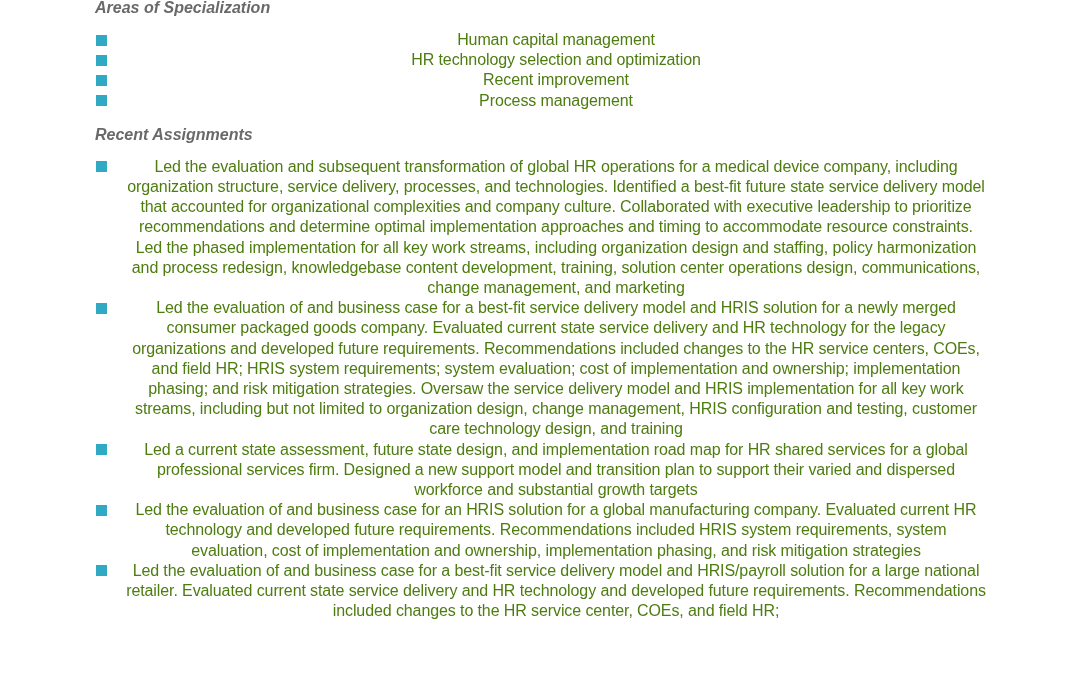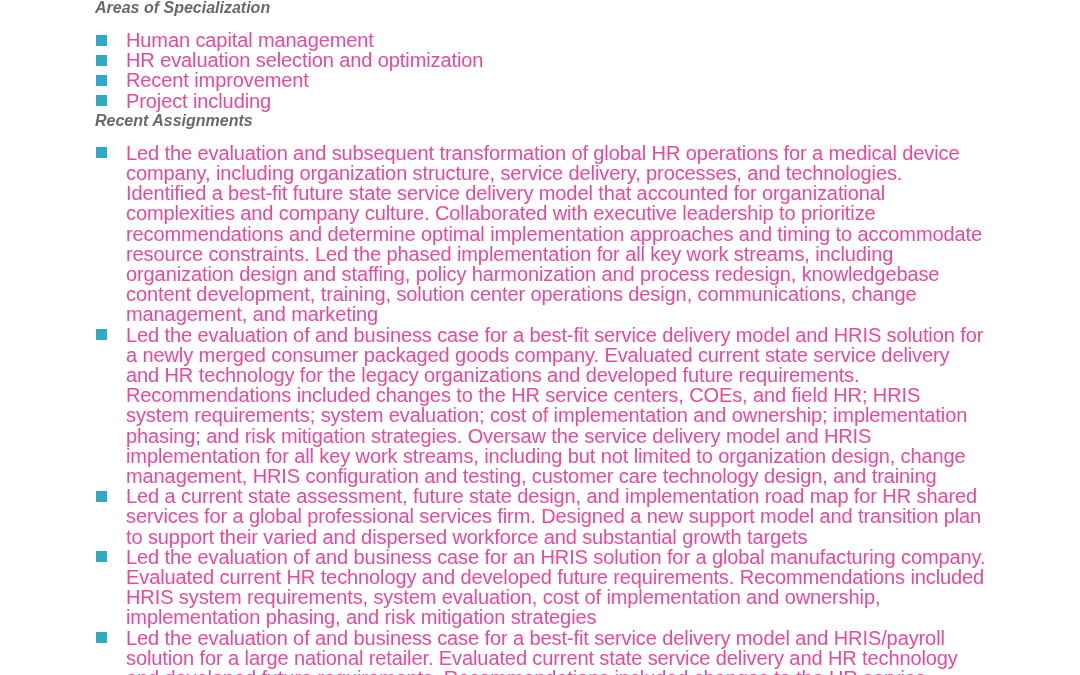--- a/index.html
+++ b/index.html
@@ -25,57 +25,58 @@
   }
   .section-heading {
     font-size: 16px;
     line-height: 20px;
     font-weight: bold;
     font-style: italic;
     color: #696969;
     margin: 0 0 12px 0;
   }
   .section-heading.spaced {
+    margin-top: 14px;
     font-style: italic;
   }
   ul.bullet-list {
     list-style: none;
     margin: 0 0 0 0;
     padding: 0;
   }
   ul.bullet-list li {
     position: relative;
     padding-left: 31px;
-    font-size: 20px;
+    font-size: 16px;
     line-height: 20.2px;
     letter-spacing: -0.1px;
-    color: #ec4899;
-    text-align: left;
+    color: #4d7c0f;
+    text-align: center;
   }
   ul.bullet-list li .bullet {
     position: absolute;
     left: 1px;
     top: 4.5px;
     width: 11px;
     height: 11px;
     background: #30A9C5;
   }
 </style>
 </head>
 <body>
 
 <div class="page">
   <div class="content" id="content">
       <div class="section-heading">Areas of Specialization</div>
       <ul class="bullet-list">
         <li><span class="bullet" style="background: rgb(48, 169, 197);"></span><span>Human capital management</span></li>
         <li><span class="bullet" style="background: rgb(48, 169, 197);"></span></li>
-        <li><span class="bullet" style="background: rgb(48, 169, 197);"></span><span>HR evaluation selection and optimization</span></li>
+        <li><span class="bullet" style="background: rgb(48, 169, 197);"></span><span>HR technology selection and optimization</span></li>
         <li><span class="bullet" style="background: rgb(48, 169, 197);"></span><span>Recent improvement</span></li>
-        <li><span class="bullet" style="background: rgb(48, 169, 197);"></span><span>Project including</span></li>
+        <li><span class="bullet" style="background: rgb(48, 169, 197);"></span><span>Process management</span></li>
       </ul>
       <div class="section-heading spaced">Recent Assignments</div>
       <ul class="bullet-list">
         <li><span class="bullet" style="background: rgb(48, 169, 197);"></span><span>Led the evaluation and subsequent transformation of global HR operations for a medical device company, including organization structure, service delivery, processes, and technologies. Identified a best-fit future state service delivery model that accounted for organizational complexities and company culture. Collaborated with executive leadership to prioritize recommendations and determine optimal implementation approaches and timing to accommodate resource constraints. Led the phased implementation for all key work streams, including organization design and staffing, policy harmonization and process redesign, knowledgebase content development, training, solution center operations design, communications, change management, and marketing</span></li>
         <li><span class="bullet" style="background: rgb(48, 169, 197);"></span><span>Led the evaluation of and business case for a best-fit service delivery model and HRIS solution for a newly merged consumer packaged goods company. Evaluated current state service delivery and HR technology for the legacy organizations and developed future requirements. Recommendations included changes to the HR service centers, COEs, and field HR; HRIS system requirements; system evaluation; cost of implementation and ownership; implementation phasing; and risk mitigation strategies. Oversaw the service delivery model and HRIS implementation for all key work streams, including but not limited to organization design, change management, HRIS configuration and testing, customer care technology design, and training</span></li>
         <li><span class="bullet" style="background: rgb(48, 169, 197);"></span><span>Led a current state assessment, future state design, and implementation road map for HR shared services for a global professional services firm. Designed a new support model and transition plan to support their varied and dispersed workforce and substantial growth targets</span></li>
         <li><span class="bullet" style="background: rgb(48, 169, 197);"></span><span>Led the evaluation of and business case for an HRIS solution for a global manufacturing company. Evaluated current HR technology and developed future requirements. Recommendations included HRIS system requirements, system evaluation, cost of implementation and ownership, implementation phasing, and risk mitigation strategies</span></li>
         <li><span class="bullet" style="background: rgb(48, 169, 197);"></span><span>Led the evaluation of and business case for a best-fit service delivery model and HRIS/payroll solution for a large national retailer. Evaluated current state service delivery and HR technology and developed future requirements. Recommendations included changes to the HR service center, COEs, and field HR;</span></li>
       </ul>
     </div>

